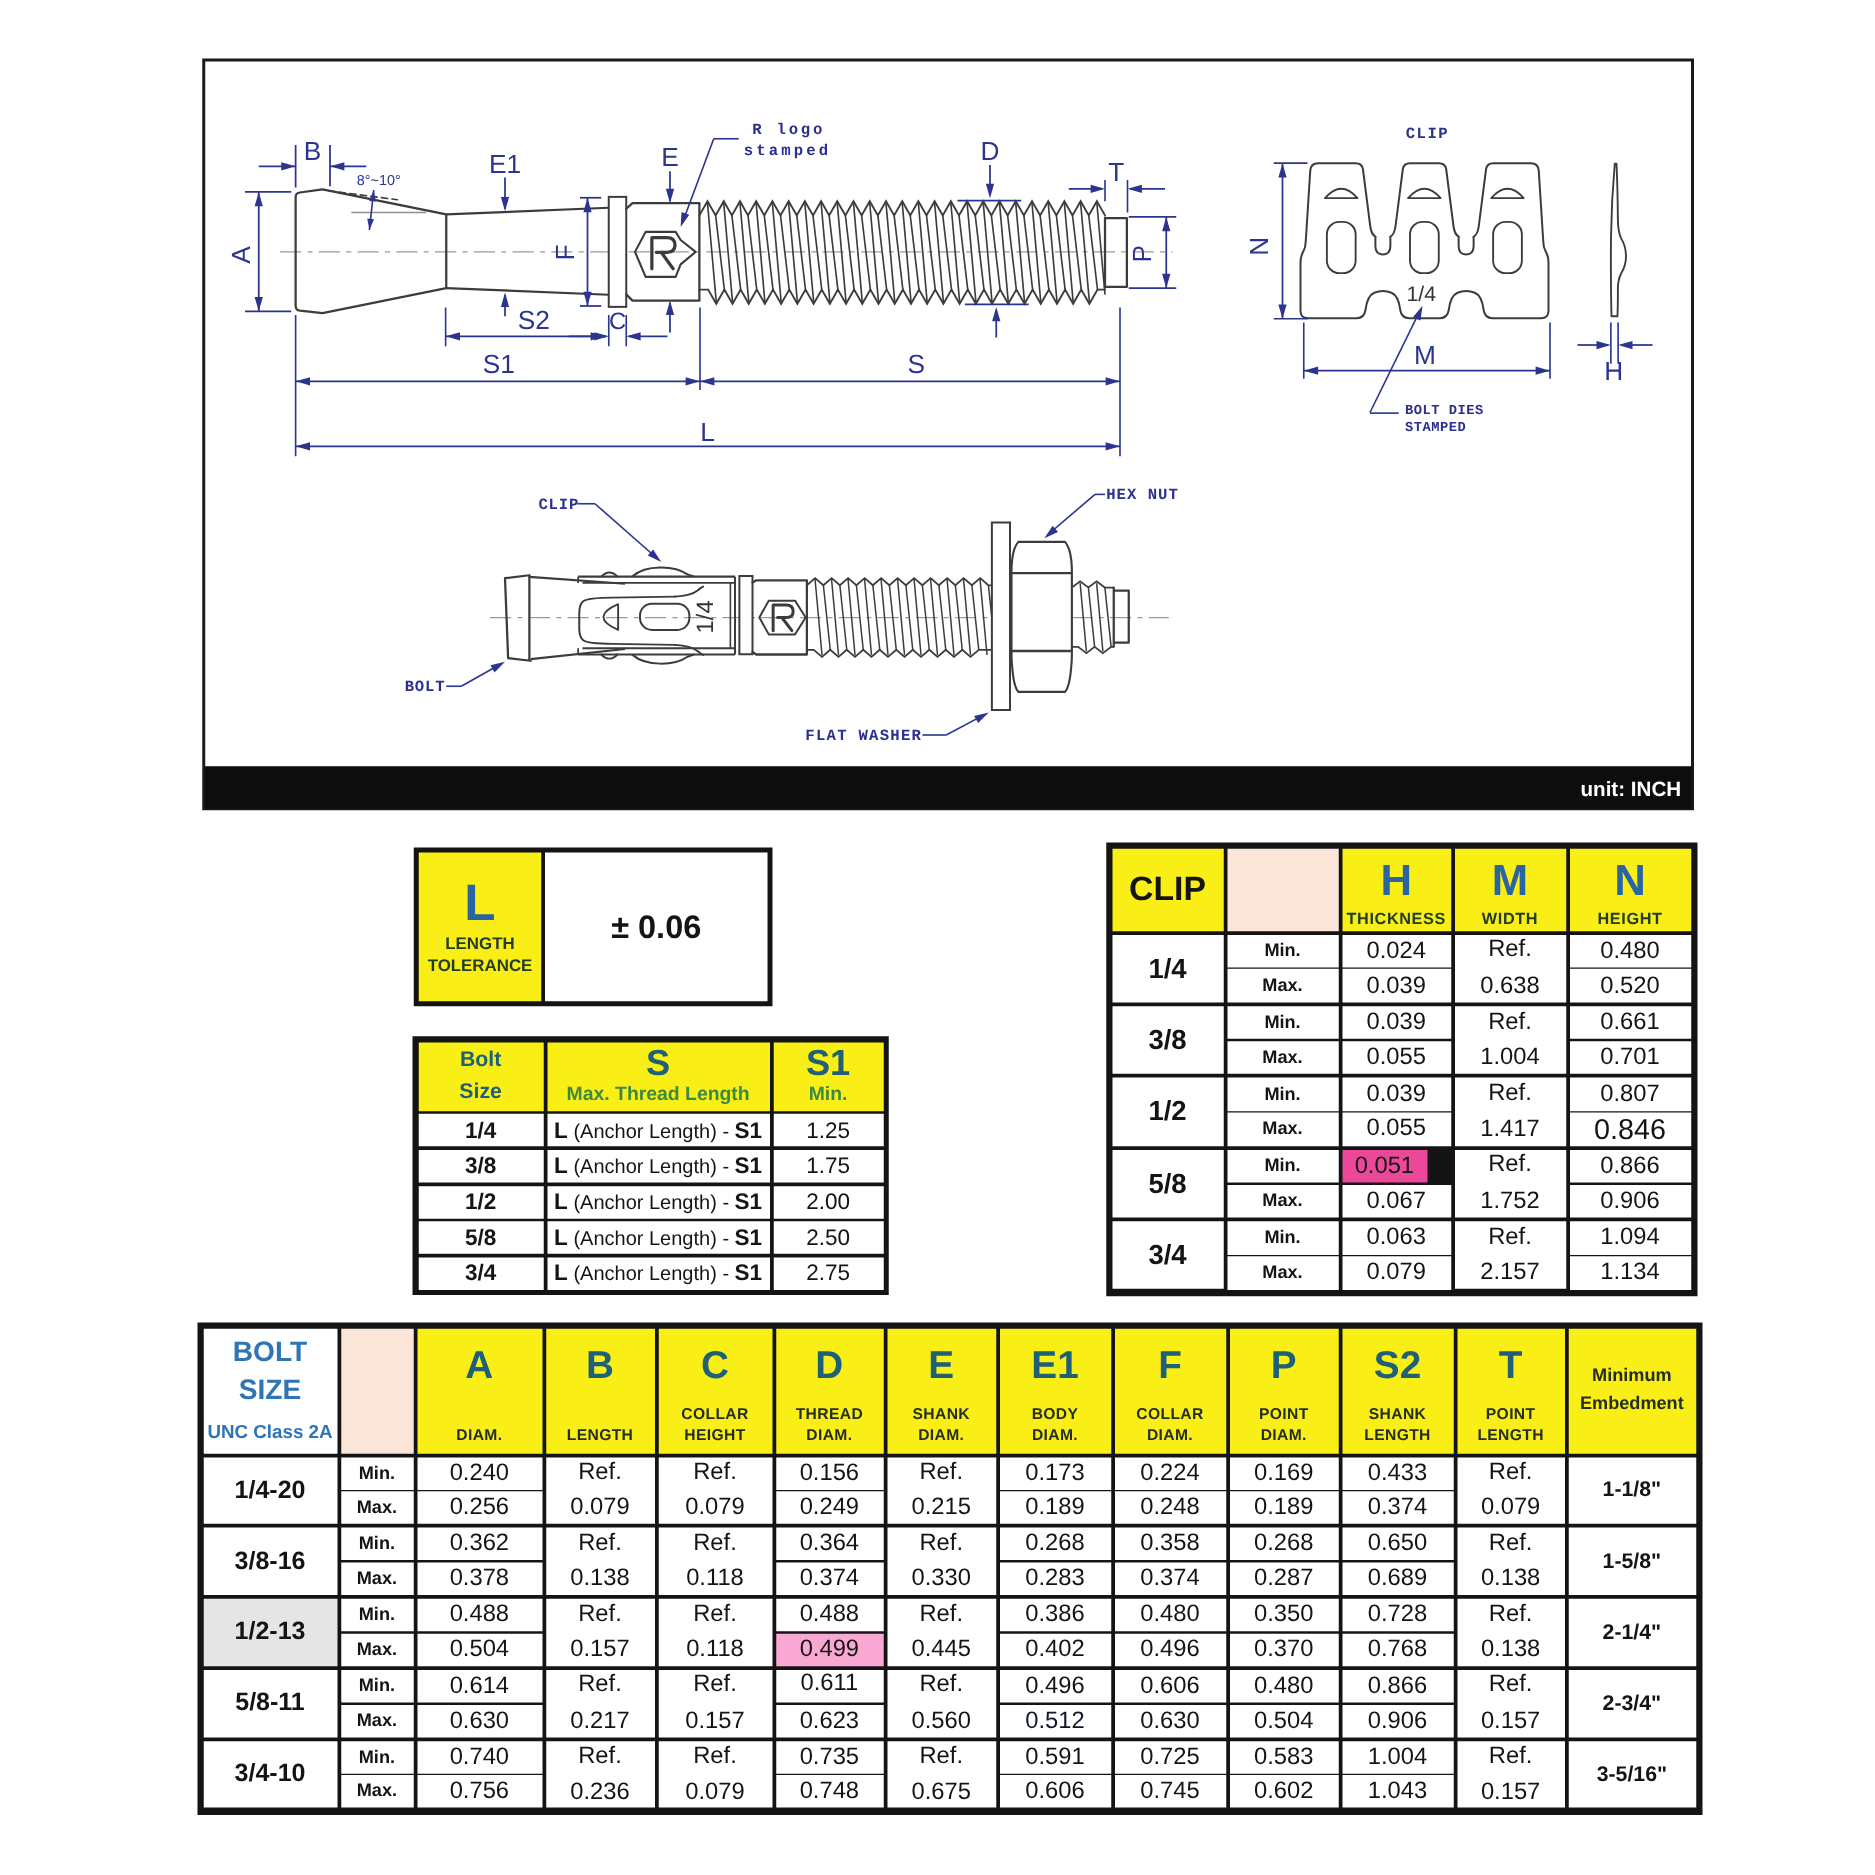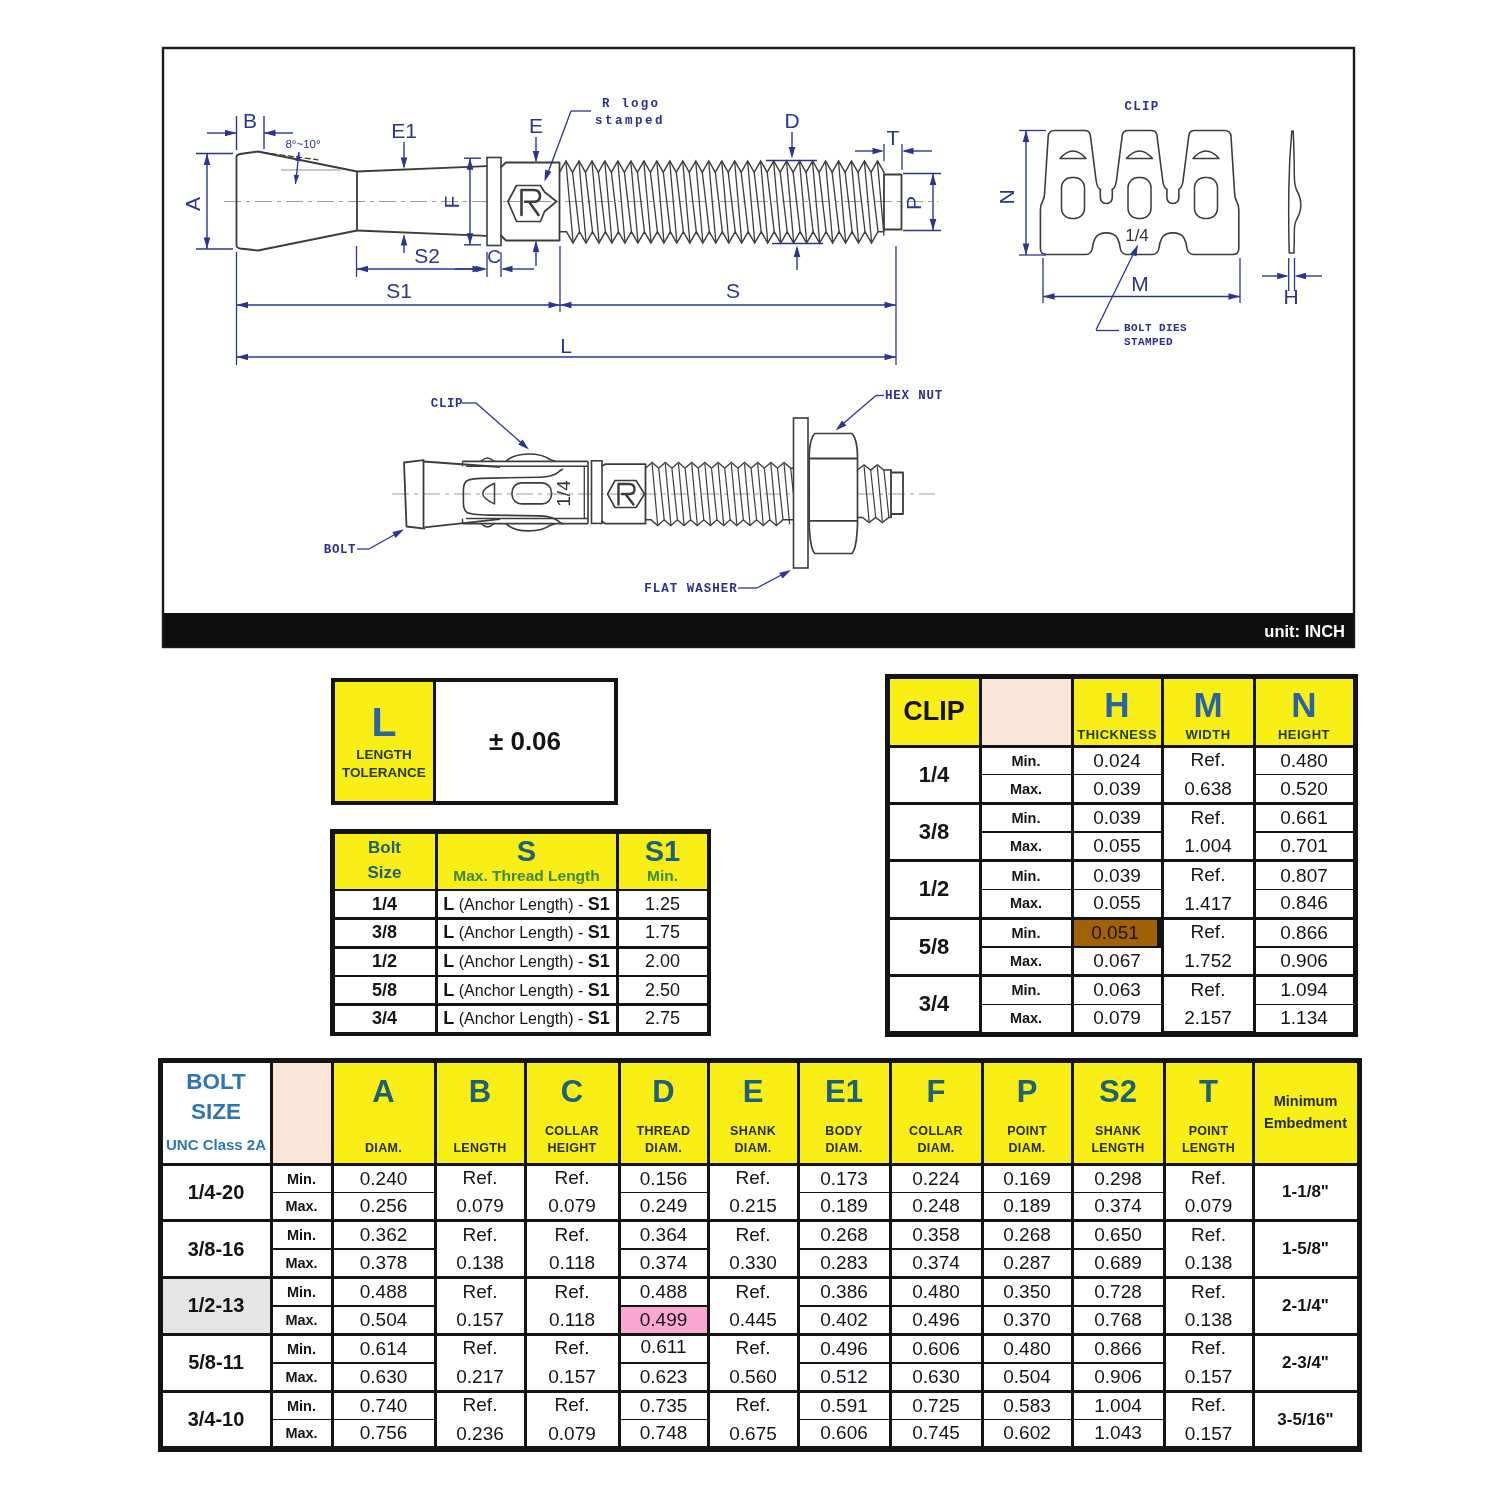--- a/index.html
+++ b/index.html
@@ -429,32 +429,32 @@
 <div style="position:absolute;left:1073.5px;top:890.2px;width:87.0px;height:26.5px;background:#fff;display:flex;align-items:center;justify-content:center;text-align:center;">
     <span style="font-size:19px;color:#141414">0.055</span>
   </div>
 <div style="position:absolute;left:1163.5px;top:862.3px;width:89.0px;height:54.4px;background:#fff;display:flex;align-items:center;justify-content:center;text-align:center;">
     <div style="font-size:19px;color:#141414;line-height:1.5">Ref.<br>1.417</div>
   </div>
 <div style="position:absolute;left:1255.5px;top:862.3px;width:97.0px;height:26.5px;background:#fff;display:flex;align-items:center;justify-content:center;text-align:center;">
     <span style="font-size:19px;color:#141414">0.807</span>
   </div>
 <div style="position:absolute;left:1255.5px;top:890.2px;width:97.0px;height:26.5px;background:#fff;display:flex;align-items:center;justify-content:center;text-align:center;">
-    <span style="font-size:19px;color:#141414">0.846</span>
+    <span style="font-size:23px;color:#141414">0.846</span>
   </div>
 <div style="position:absolute;left:889.5px;top:919.7px;width:89.0px;height:54.4px;background:#fff;display:flex;align-items:center;justify-content:center;text-align:center;">
     <b style="font-size:22px;color:#141414">5/8</b>
   </div>
 <div style="position:absolute;left:981.5px;top:919.7px;width:89.0px;height:26.5px;background:#fff;display:flex;align-items:center;justify-content:center;text-align:center;">
     <b style="font-size:14.5px;color:#141414">Min.</b>
   </div>
 <div style="position:absolute;left:981.5px;top:947.6px;width:89.0px;height:26.5px;background:#fff;display:flex;align-items:center;justify-content:center;text-align:center;">
     <b style="font-size:14.5px;color:#141414">Max.</b>
   </div>
-<div style="position:absolute;left:1073.5px;top:919.7px;width:83px;height:26.5px;background:#a16207;display:flex;align-items:center;justify-content:center;text-align:left;">
+<div style="position:absolute;left:1073.5px;top:919.7px;width:68px;height:26.5px;background:#ec4899;display:flex;align-items:center;justify-content:center;text-align:left;">
     <span style="font-size:19px;color:#141414">0.051</span>
   </div>
 <div style="position:absolute;left:1073.5px;top:947.6px;width:87.0px;height:26.5px;background:#fff;display:flex;align-items:center;justify-content:center;text-align:center;">
     <span style="font-size:19px;color:#141414">0.067</span>
   </div>
 <div style="position:absolute;left:1163.5px;top:919.7px;width:89.0px;height:54.4px;background:#fff;display:flex;align-items:center;justify-content:center;text-align:center;">
     <div style="font-size:19px;color:#141414;line-height:1.5">Ref.<br>1.752</div>
   </div>
 <div style="position:absolute;left:1255.5px;top:919.7px;width:97.0px;height:26.5px;background:#fff;display:flex;align-items:center;justify-content:center;text-align:center;">
     <span style="font-size:19px;color:#141414">0.866</span>
@@ -596,21 +596,21 @@
 <div style="position:absolute;left:891.5px;top:1193.1px;width:89.0px;height:26.2px;background:#fff;display:flex;align-items:center;justify-content:center;text-align:center;">
     <span style="font-size:19px;color:#141414">0.248</span>
   </div>
 <div style="position:absolute;left:983.5px;top:1165.5px;width:87.0px;height:26.2px;background:#fff;display:flex;align-items:center;justify-content:center;text-align:center;">
     <span style="font-size:19px;color:#141414">0.169</span>
   </div>
 <div style="position:absolute;left:983.5px;top:1193.1px;width:87.0px;height:26.2px;background:#fff;display:flex;align-items:center;justify-content:center;text-align:center;">
     <span style="font-size:19px;color:#141414">0.189</span>
   </div>
 <div style="position:absolute;left:1073.5px;top:1165.5px;width:89.0px;height:26.2px;background:#fff;display:flex;align-items:center;justify-content:center;text-align:center;">
-    <span style="font-size:19px;color:#141414">0.298</span>
+    <span style="font-size:19px;color:#141414">0.433</span>
   </div>
 <div style="position:absolute;left:1073.5px;top:1193.1px;width:89.0px;height:26.2px;background:#fff;display:flex;align-items:center;justify-content:center;text-align:center;">
     <span style="font-size:19px;color:#141414">0.374</span>
   </div>
 <div style="position:absolute;left:1165.5px;top:1165.5px;width:86.0px;height:53.8px;background:#fff;display:flex;align-items:center;justify-content:center;text-align:center;">
     <div style="font-size:19px;color:#141414;line-height:1.5">Ref.<br>0.079</div>
   </div>
 <div style="position:absolute;left:1254.5px;top:1165.5px;width:102.0px;height:53.8px;background:#fff;display:flex;align-items:center;justify-content:center;text-align:center;">
     <b style="font-size:17px;color:#141414">1-1/8"</b>
   </div>

